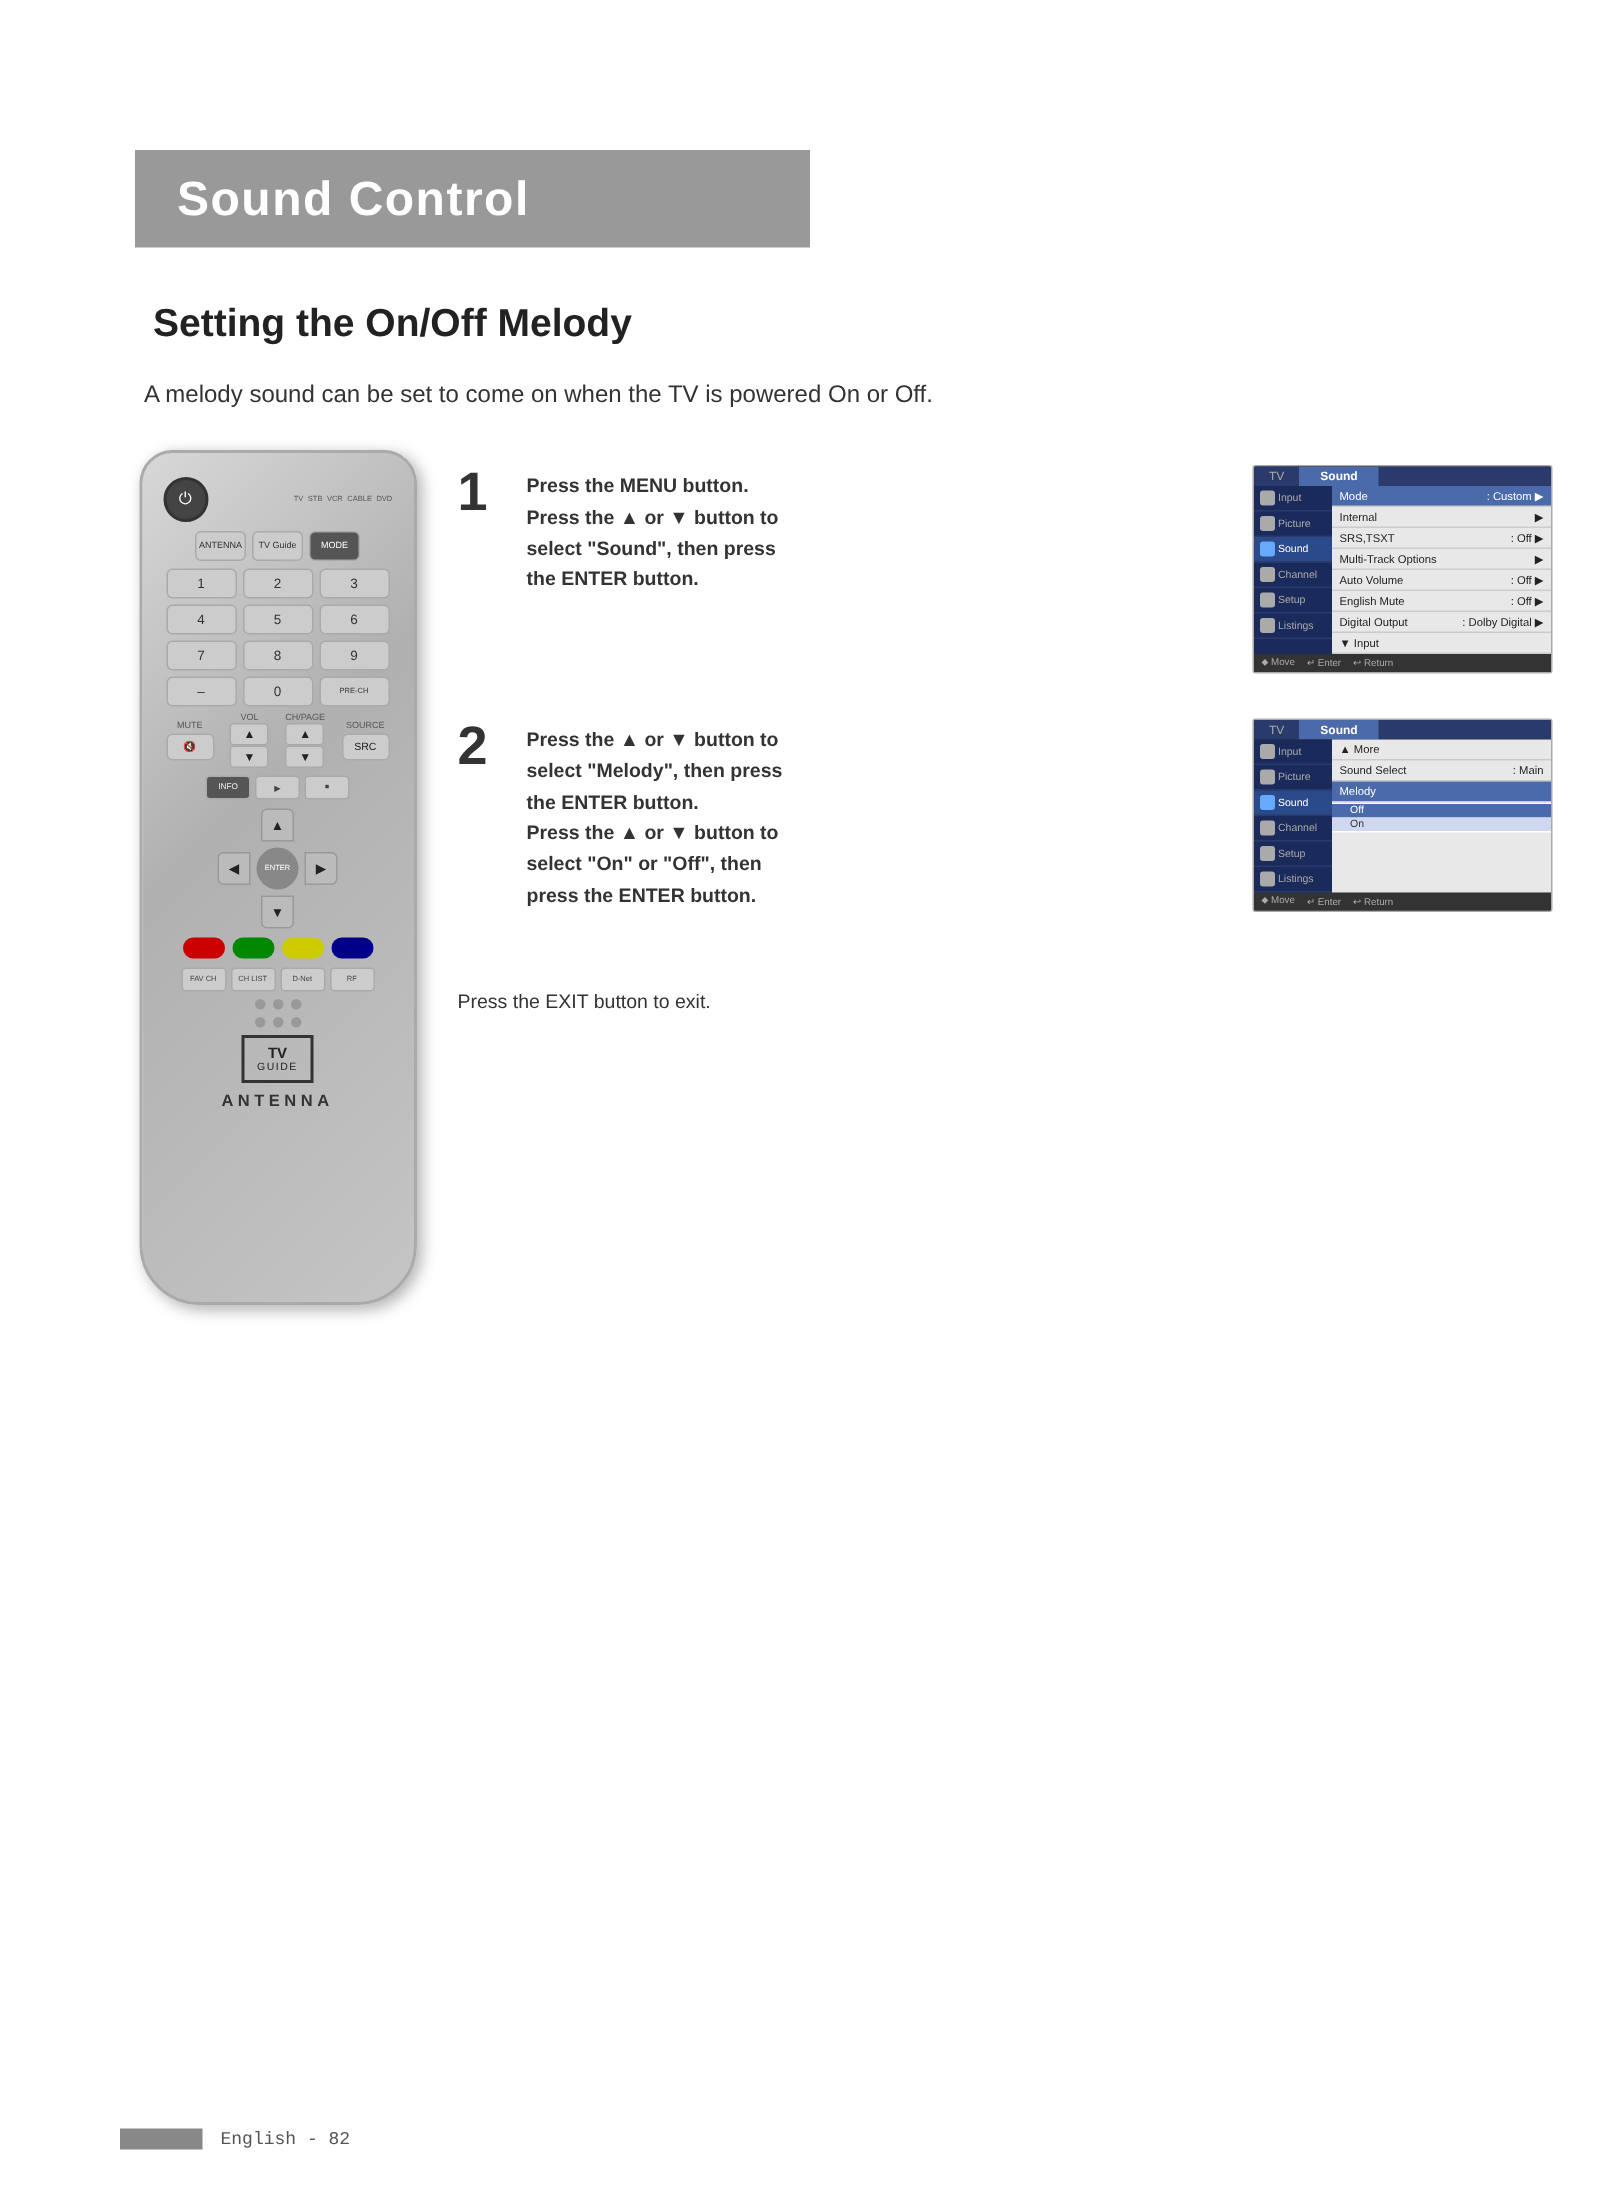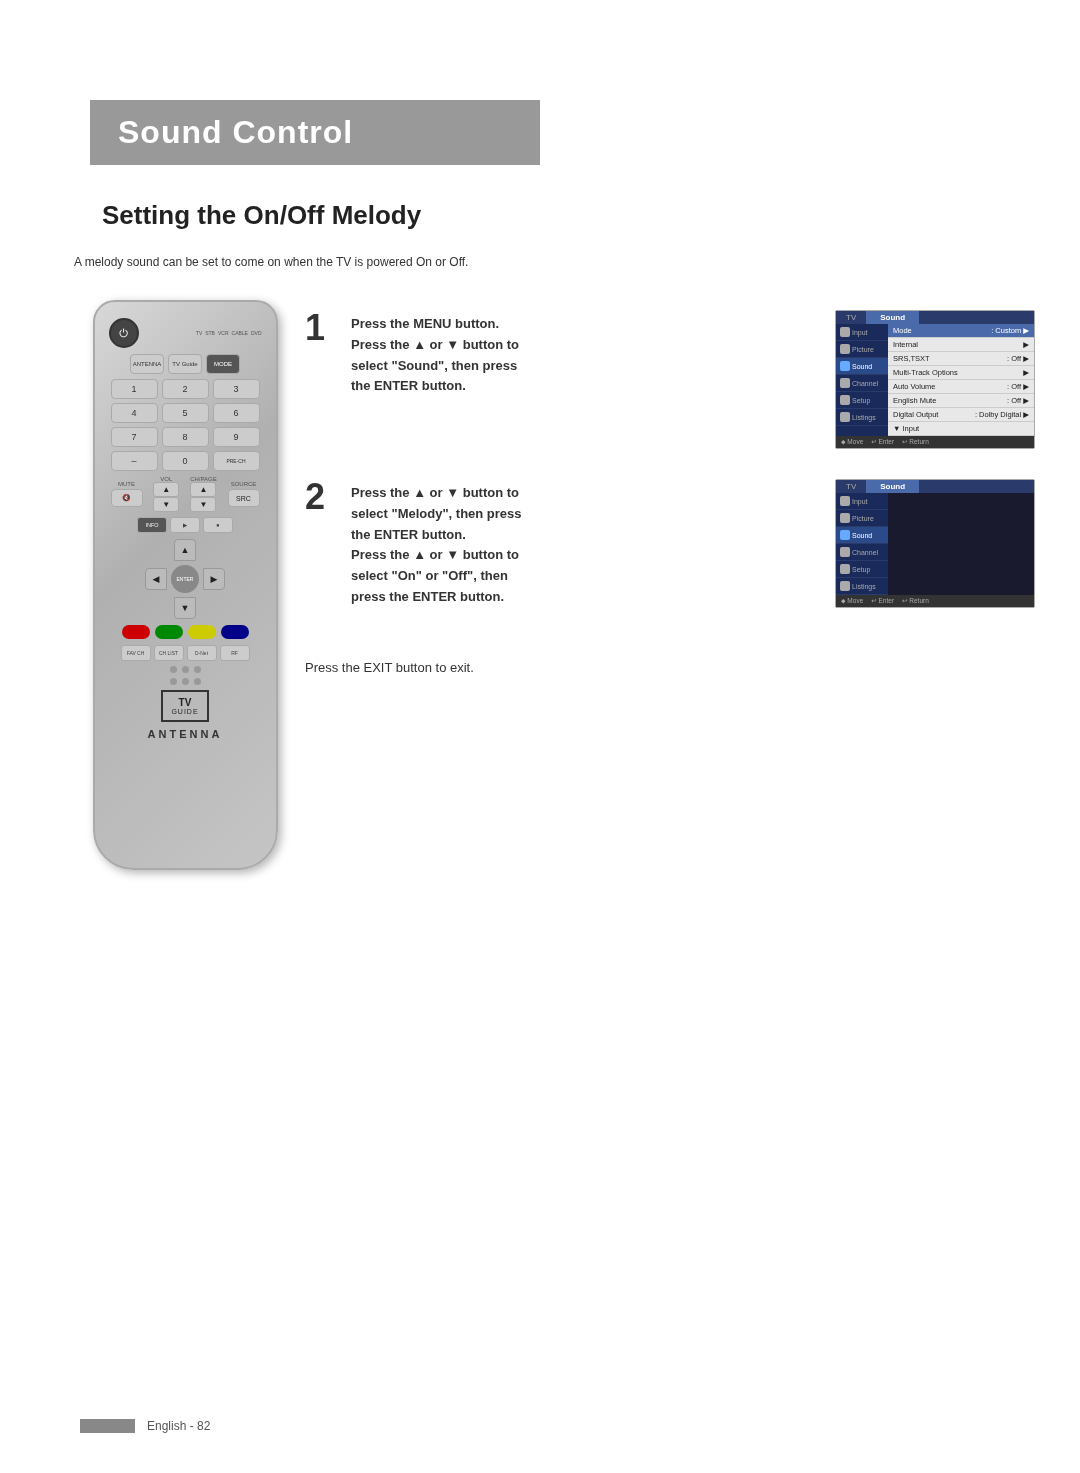--- a/index.html
+++ b/index.html
@@ -36,22 +36,22 @@
       font-size: 26px;
       font-weight: bold;
       color: #222;
       margin-left: 12px;
     }
 
     
     .intro-text {
       position: absolute;
       top: 255px;
-      left: 74px;
-      font-size: 12px;
+      left: 96px;
+      font-size: 16px;
       color: #333;
     }
 
     
     .remote-container {
       position: absolute;
       top: 300px;
       left: 80px;
       width: 210px;
       height: 580px;
@@ -425,20 +425,21 @@
       gap: 12px;
     }
     .footer-bar {
       width: 55px;
       height: 14px;
       background: #888;
     }
     .footer-text {
       font-size: 12px;
       color: #555;
+      font-family: Liberation Mono, monospace;
     }
 
     
     .small-row {
       display: flex;
       gap: 3px;
       justify-content: center;
       margin: 3px 0;
     }
     .tiny-btn {
@@ -665,20 +666,38 @@
       </div>
       <div class="menu-sidebar">
         <div class="menu-left">
           <div class="menu-left-item"><span class="menu-icon" style="background:#aaa;"></span> Input</div>
           <div class="menu-left-item"><span class="menu-icon" style="background:#aaa;"></span> Picture</div>
           <div class="menu-left-item active"><span class="menu-icon" style="background:#6af;"></span> Sound</div>
           <div class="menu-left-item"><span class="menu-icon" style="background:#aaa;"></span> Channel</div>
           <div class="menu-left-item"><span class="menu-icon" style="background:#aaa;"></span> Setup</div>
           <div class="menu-left-item"><span class="menu-icon" style="background:#aaa;"></span> Listings</div>
         </div>
+        <div class="menu-right">
+          <div class="menu-right-item">
+            <span>▲ More</span>
+              <span></span>
+          </div>
+          <div class="menu-right-item">
+            <span>Sound Select</span>
+              <span>: Main</span>
+          </div>
+          <div class="menu-right-item highlighted">
+            <span>Melody</span>
+              <span></span>
+          </div>
+          <div style="background:#fff; padding: 1px 0;">
+            <div style="background:#4a6aaa; color:#fff; padding:1px 12px; font-size:7px;">Off</div>
+            <div style="padding:1px 12px; font-size:7px; color:#333; background:#d0d8f0;">On</div>
+          </div>
+        </div>
       </div>
       <div class="menu-bottom-bar">
         <span>⬥ Move</span>
           <span>↵ Enter</span>
           <span>↩ Return</span>
       </div>
     </div>
   </div>
 
 </div>

